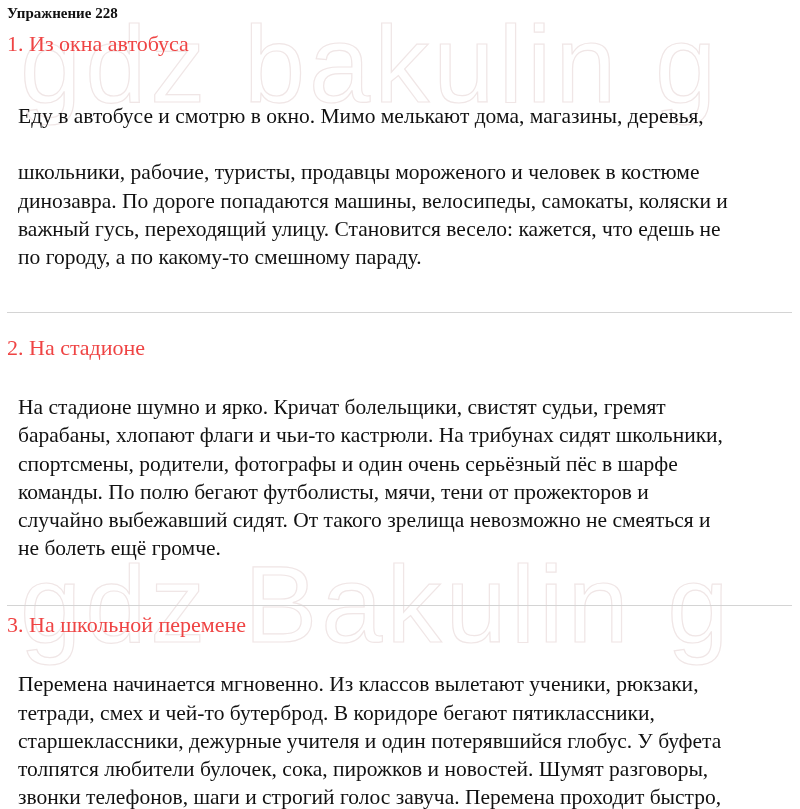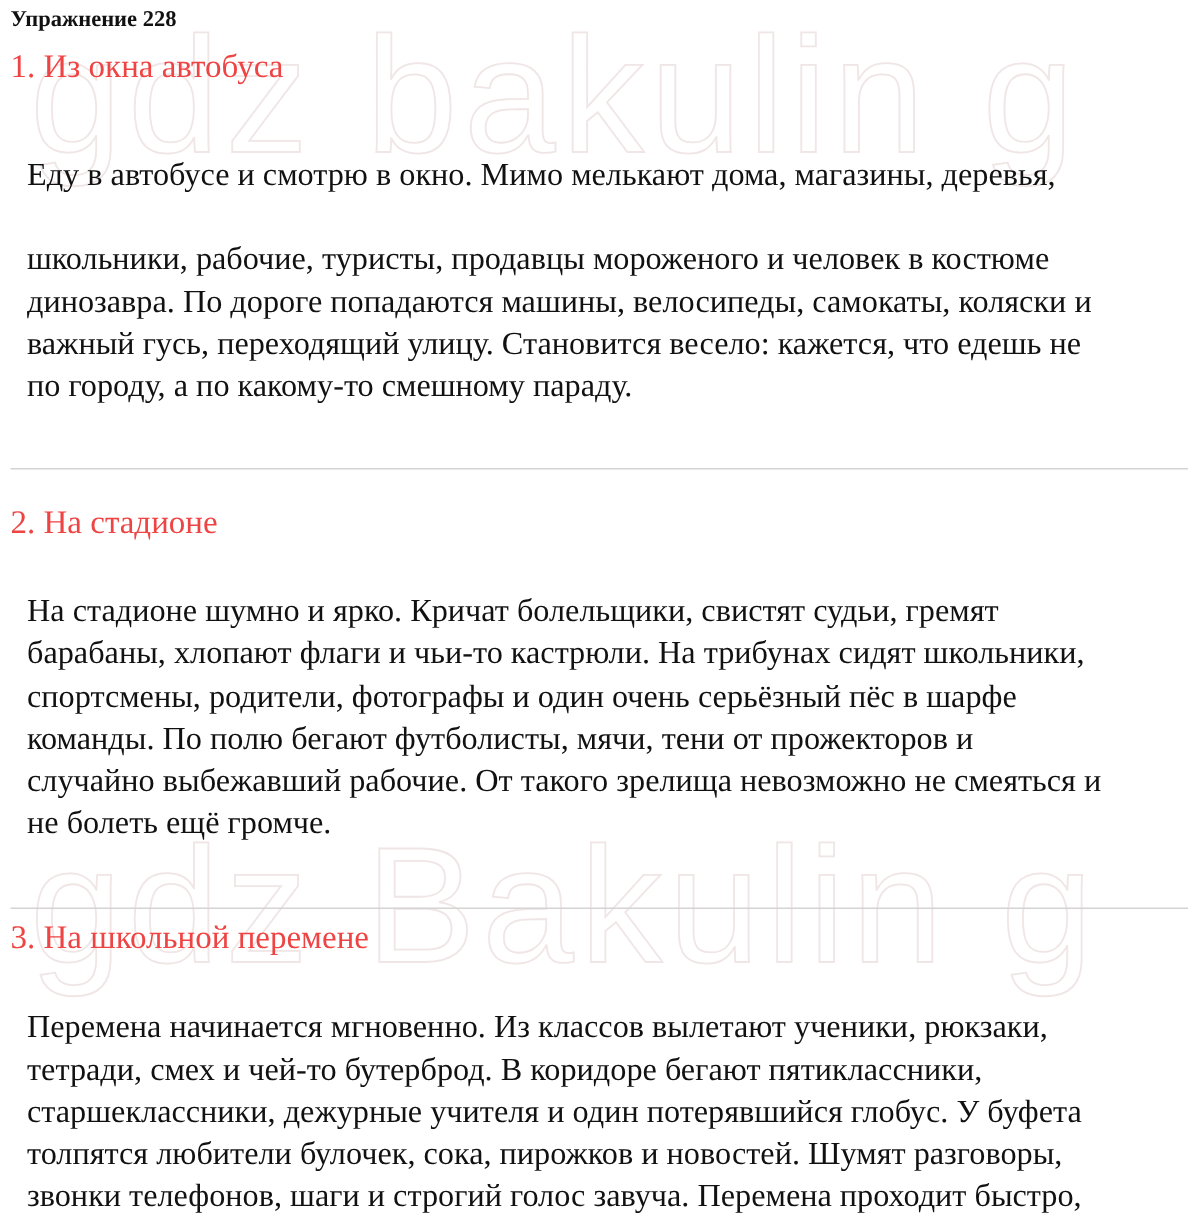--- a/index.html
+++ b/index.html
@@ -83,21 +83,21 @@
 
   <hr class="divider div1">
 
   <section>
     <h2 class="section-heading s2-head">2. На стадионе</h2>
     <p class="section-text s2-text">
       <span>На стадионе шумно и ярко. Кричат болельщики, свистят судьи, гремят</span><br>
       <span>барабаны, хлопают флаги и чьи-то кастрюли. На трибунах сидят школьники,</span><br>
       <span>спортсмены, родители, фотографы и один очень серьёзный пёс в шарфе</span><br>
       <span>команды. По полю бегают футболисты, мячи, тени от прожекторов и</span><br>
-      <span>случайно выбежавший рабочие. От такого зрелища невозможно не смеяться и</span><br>
+      <span>случайно выбежавший сидят. От такого зрелища невозможно не смеяться и</span><br>
       <span>не болеть ещё громче.</span>
     </p>
   </section>
 
   <hr class="divider div2">
 
   <section>
     <h2 class="section-heading s3-head">3. На школьной перемене</h2>
     <p class="section-text s3-text">
       <span>Перемена начинается мгновенно. Из классов вылетают ученики, рюкзаки,</span><br>

